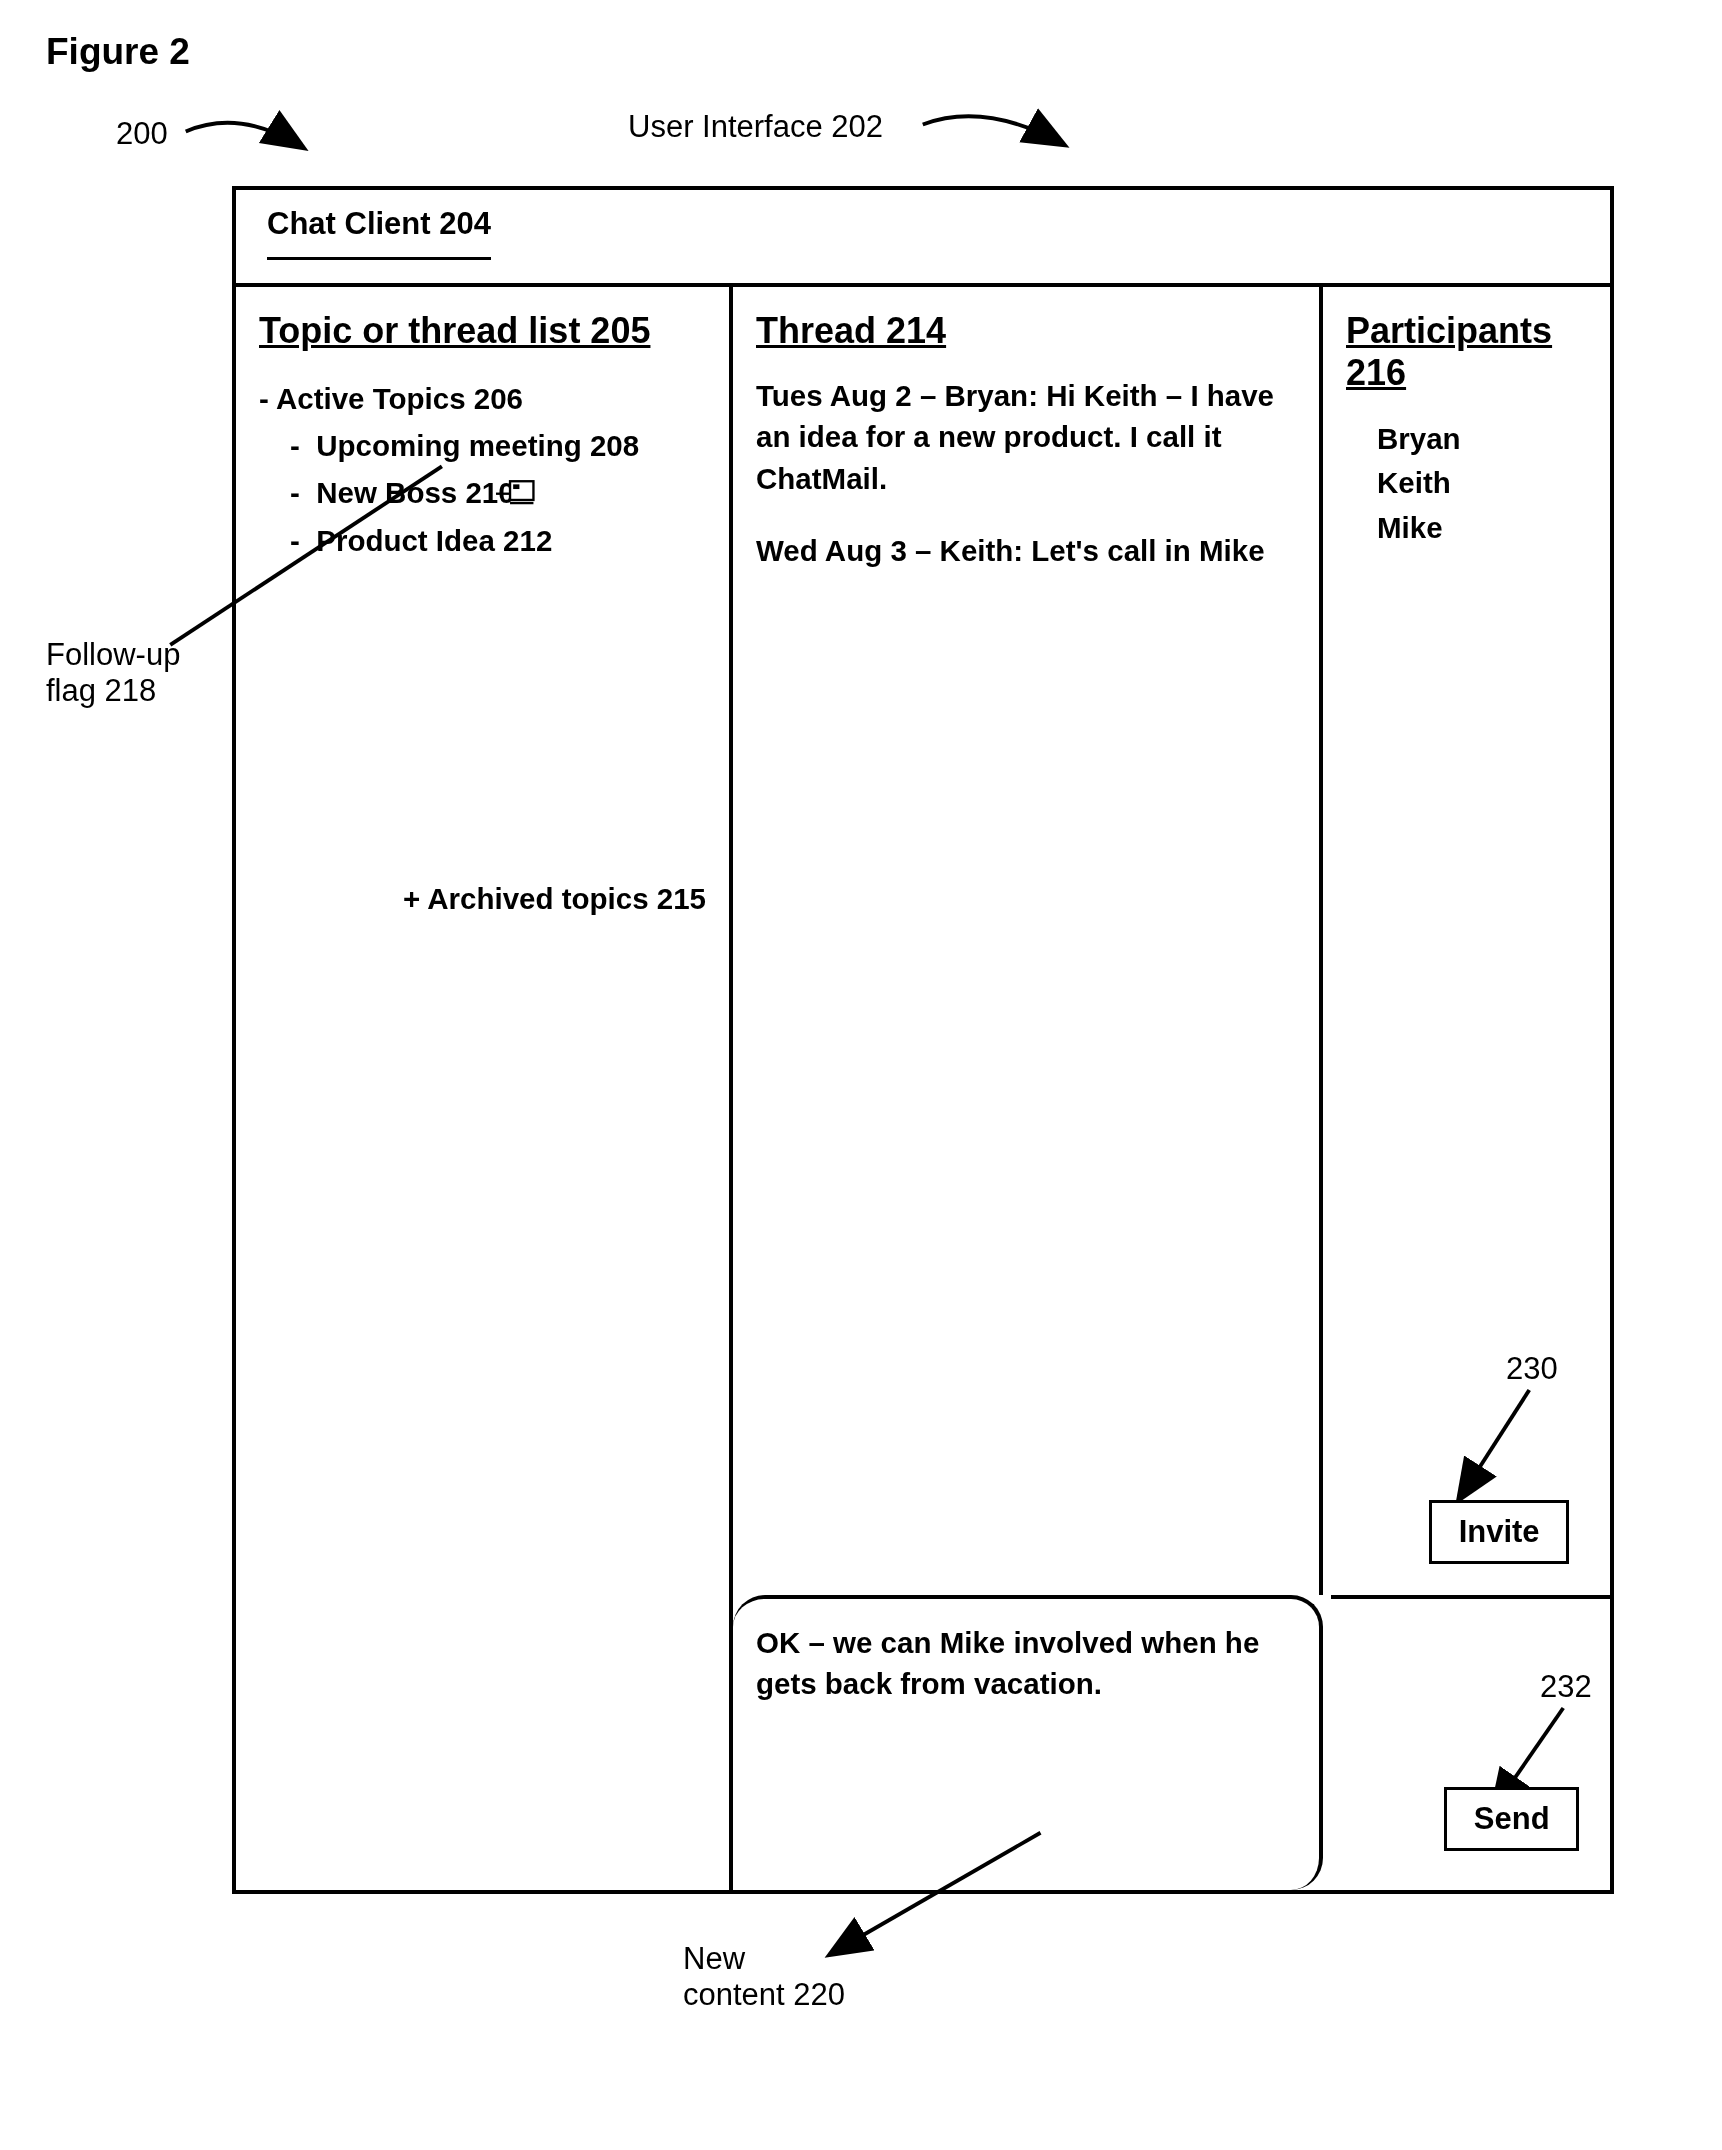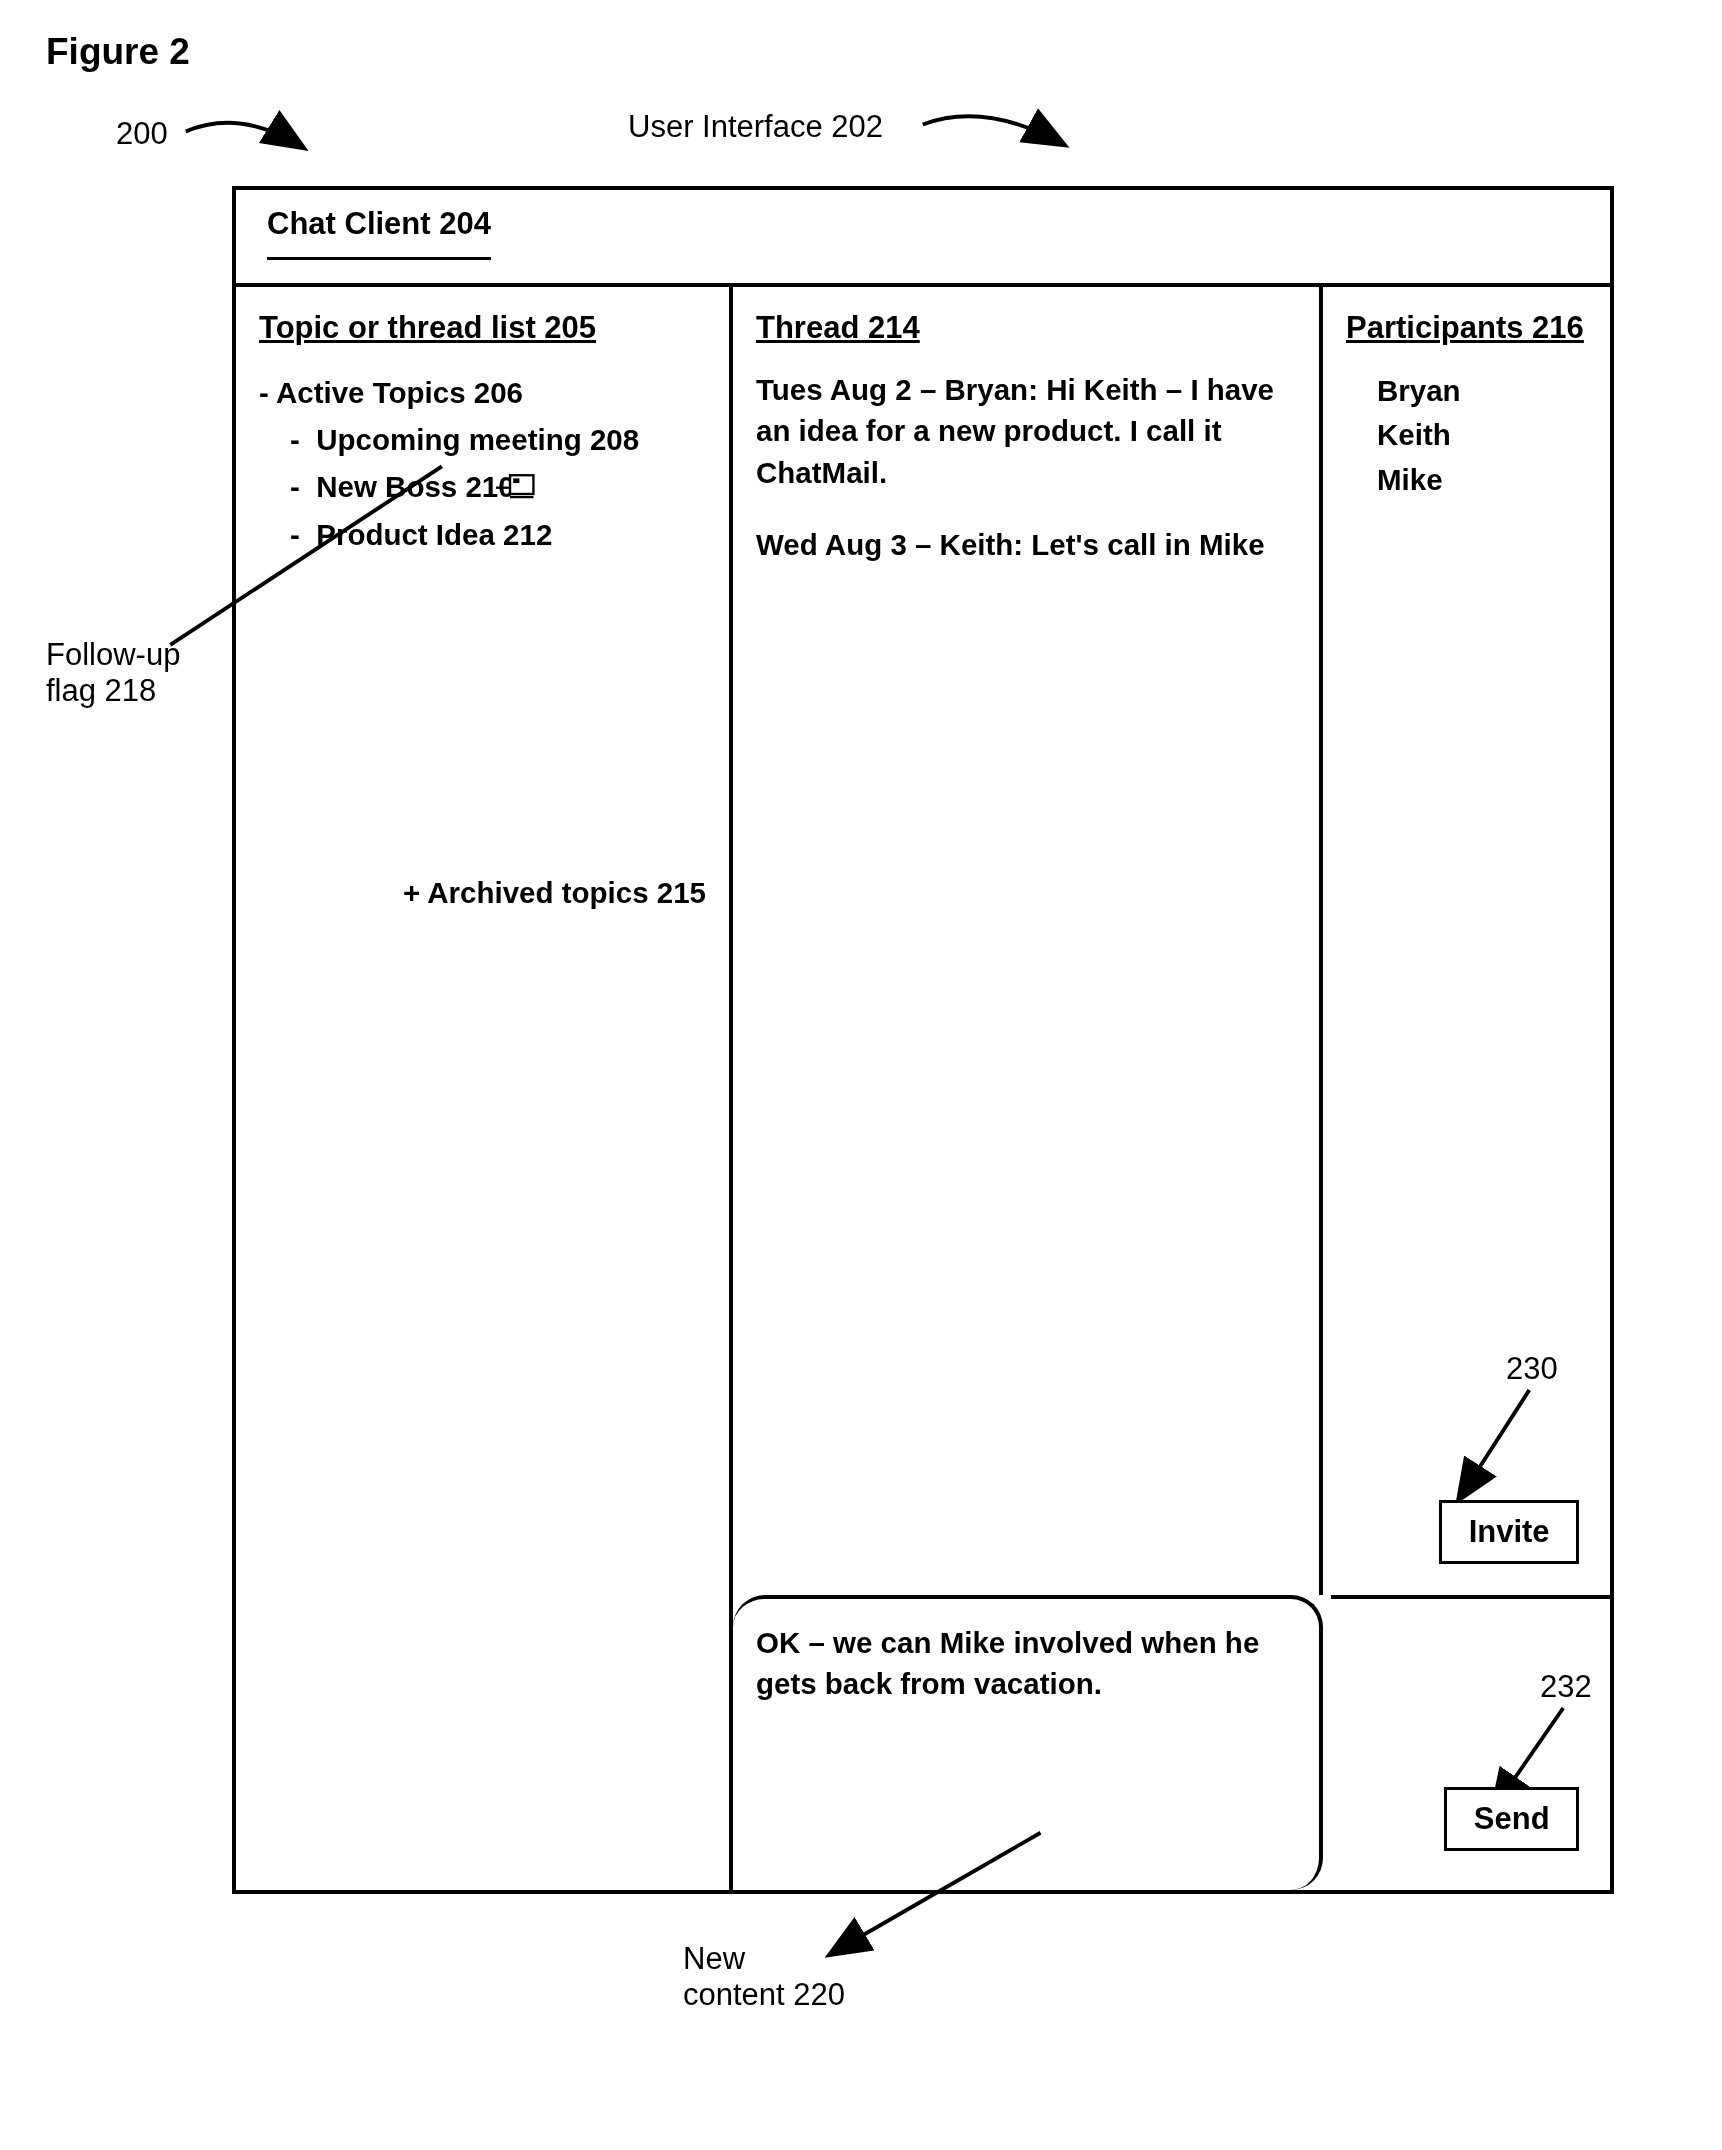--- a/index.html
+++ b/index.html
@@ -93,21 +93,21 @@
   .col-right-bot {
     grid-column: 3;
     grid-row: 2;
     border-top: 4.7px solid #000;
     padding: 23px 40px;
     position: relative;
     margin-left: 8px;
   }
   .underline-header {
     text-decoration: underline;
-    font-size: 31px;
+    font-size: 36px;
     margin-bottom: 23px;
   }
   .topic-group {
     font-size: 29.5px;
     line-height: 1.6;
   }
   .topic-indent {
     padding-left: 31px;
   }
   .archived {
@@ -126,21 +126,21 @@
   }
   .btn {
     display: inline-block;
     border: 3.1px solid #000;
     padding: 11px 26.4px;
     font-size: 31px;
     background: #fff;
   }
   .invite-btn {
     position: absolute;
-    right: 31px;
+    right: 41px;
     bottom: 31px;
   }
   .send-btn {
     position: absolute;
     right: 31px;
     bottom: 39px;
   }
   .callout {
     position: absolute;
     font-size: 31px;

